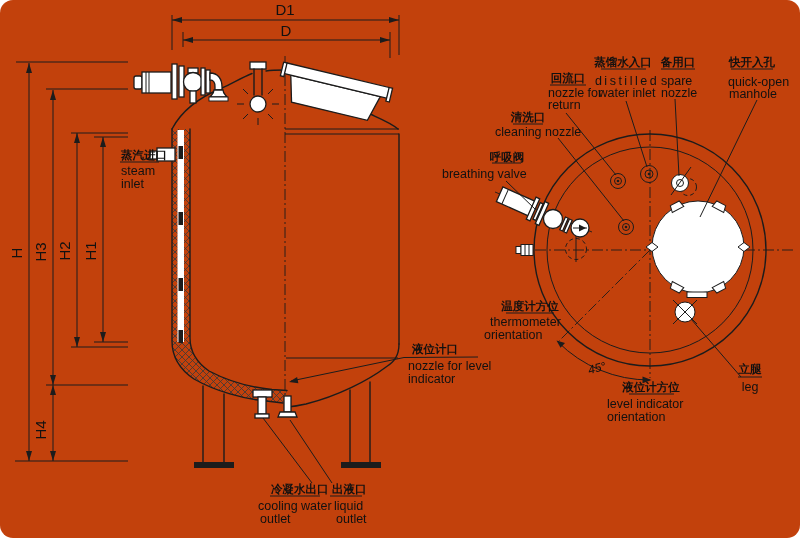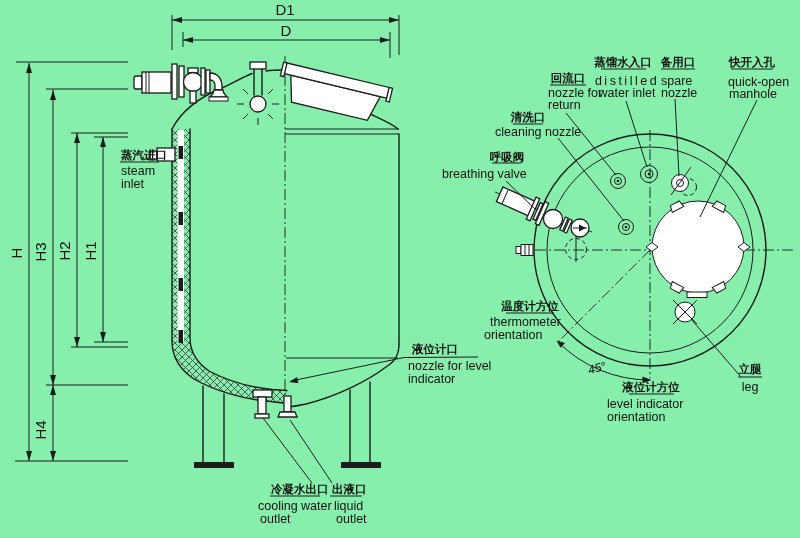--- a/index.html
+++ b/index.html
@@ -1,16 +1,16 @@
 <!DOCTYPE html>
 <html><head>
 <meta charset="utf-8">
 <style>
   html,body{margin:0;padding:0;background:#ffffff;}
-  .stage{width:800px;height:538px;background:#86efac;position:relative;overflow:hidden;}
+  .stage{width:800px;height:538px;background:#c2410c;position:relative;overflow:hidden;border-radius:13px;}
   svg{display:block;}
   .ln{stroke:#1c1c1c;stroke-width:1.4;fill:none;stroke-linecap:round;}
   .thin{stroke:#1c1c1c;stroke-width:1;fill:none;}
   .cl{stroke:#1c1c1c;stroke-width:0.9;fill:none;stroke-dasharray:11 3 2 3;}
   .dash{stroke:#1c1c1c;stroke-width:1;fill:none;stroke-dasharray:4 3;}
   .fw{fill:#ffffff;stroke:#1c1c1c;stroke-width:1.3;}
   .fwthin{fill:#ffffff;stroke:#1c1c1c;stroke-width:1;}
   .ar{fill:#1c1c1c;stroke:none;}
   .blk{fill:#1c1c1c;stroke:none;}
   .tzh{font-family:"Liberation Sans",sans-serif;font-size:11.5px;font-weight:bold;fill:#111;}

